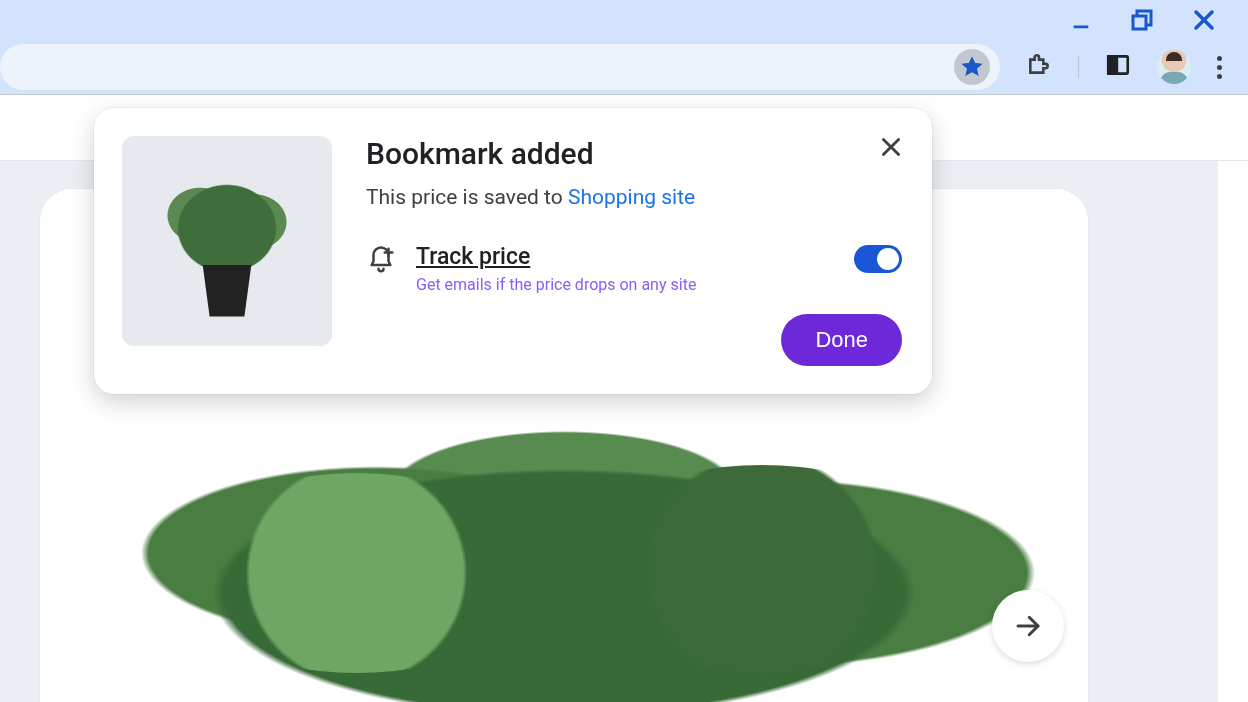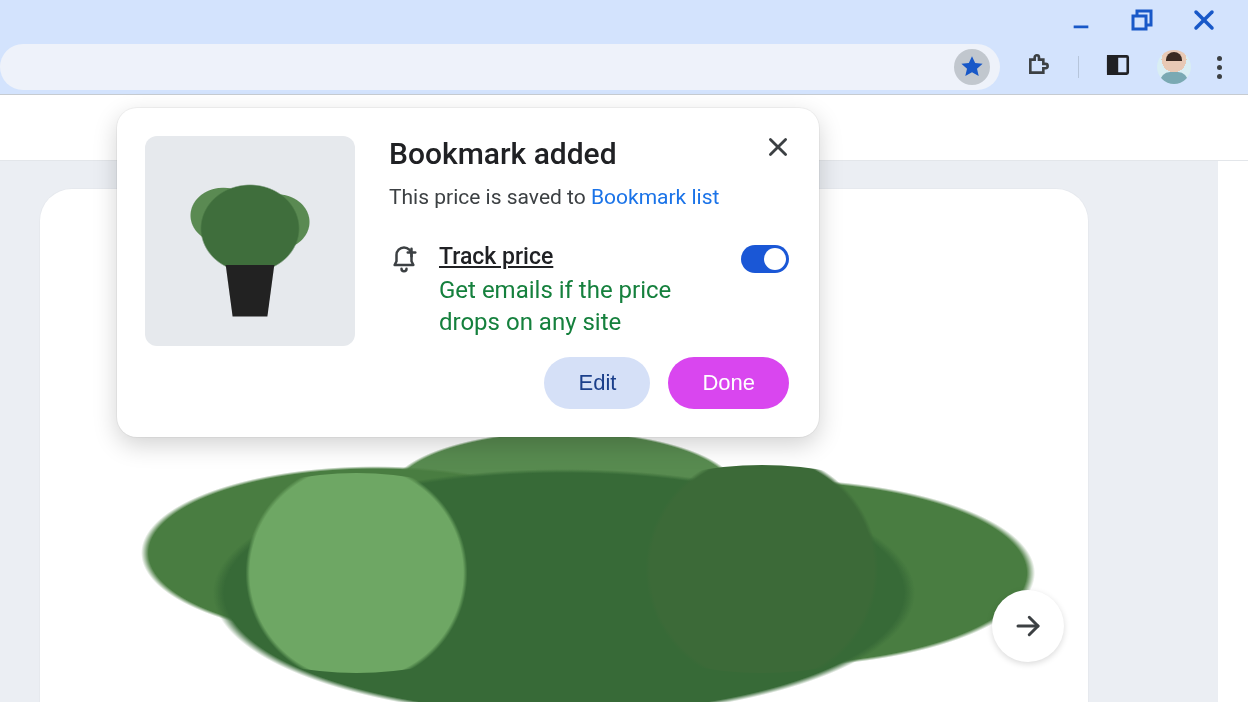--- a/index.html
+++ b/index.html
@@ -103,28 +103,27 @@
     width:72px;height:72px;border-radius:50%;background:#fff;
     box-shadow:0 2px 6px rgba(0,0,0,0.15);
     display:flex;align-items:center;justify-content:center;
     right: 24px; bottom: 40px;
   }
 
   
   .popup{
     position:absolute;
     left:94px; top:108px;
-    width: 702px;
+    width: 838px;
     background:#fff;
     border-radius:20px;
     box-shadow: 0 8px 24px rgba(0,0,0,0.18), 0 0 0 1px rgba(0,0,0,0.04);
     padding: 28px 30px 28px 28px;
     display:flex;
     gap:34px;
-    margin-left:23px;
   }
   .thumb{
     width:210px;height:210px;flex:0 0 auto;
     background:#e6e9ed;border-radius:12px;
     display:flex;align-items:center;justify-content:center;
     position:relative; overflow:hidden;
   }
   .thumb .mini-leaves{
     position:absolute; left:18%; right:18%; top:10%; height:62%;
     background:
@@ -139,37 +138,37 @@
     border-radius:4px;
   }
   .popup-body{ flex:1; position:relative;}
   .popup-close{ position:absolute; right:-2px; top:-2px; cursor:pointer;}
   h1.title{ font-size:30px; font-weight:500; color:#202124; letter-spacing:0; margin-bottom:14px;}
   .saved-line{ font-size:21px; color:#3c4043; font-weight:400; margin-bottom:34px;}
   .saved-line a{ color:#1a73e8; text-decoration:none;}
   .track-row{ display:flex; gap:18px; align-items:flex-start;}
   .track-text{ flex:1;}
   .track-title{ font-size:23px; color:#202124; font-weight:500; margin-bottom:4px;text-decoration:underline;}
-  .track-sub{ font-size:24px; color:#15803d; line-height:1.35; max-width:380px;}
+  .track-sub{ font-size:16px; color:#8b5cf6; line-height:1.35; max-width:380px;}
   .bell-wrap{ width:32px; padding-top:2px;}
   .toggle{
     width:48px;height:28px;border-radius:14px;background:#1a57d6;
     position:relative; flex:0 0 auto; margin-top:2px;
   }
   .toggle::after{
     content:"";position:absolute;right:3px;top:3px;width:22px;height:22px;border-radius:50%;background:#fff;
   }
   .popup-actions{ display:flex; gap:18px; justify-content:flex-end; margin-top:18px;}
   .btn{
     height:52px; padding:0 34px; border-radius:26px; border:none;
     font-size:22px; font-weight:500; cursor:pointer;
     display:flex;align-items:center;justify-content:center;
   }
   .btn-secondary{ background:#d5e0f7; color:#1b3f8b;}
-  .btn-primary{ background:#d946ef; color:#fff;}
+  .btn-primary{ background:#6d28d9; color:#fff;}
 
   .right-gutter{
     position:absolute; top:0; right:0; bottom:0; width:30px; background:#fff;
   }
 </style>
 </head>
 <body>
 
 <div class="titlebar">
   <div>
@@ -246,37 +245,36 @@
   <div class="popup-body">
     <div class="popup-close">
       <svg width="26" height="26" viewBox="0 0 24 24" stroke="#3c4043" stroke-width="2.6" stroke-linecap="round">
         <line x1="5" y1="5" x2="19" y2="19"></line>
           <line x1="19" y1="5" x2="5" y2="19"></line>
       </svg>
     </div>
 
     <h1 class="title">Bookmark added</h1>
     <p class="saved-line">
-      <span>This price is saved to </span><a href="#">Bookmark list</a>
+      <span>This price is saved to </span><a href="#">Shopping site</a>
     </p>
 
     <div class="track-row">
       <div class="bell-wrap">
         <svg width="30" height="30" viewBox="0 0 24 24" fill="none" stroke="#3c4043" stroke-width="2" stroke-linecap="round" stroke-linejoin="round">
           <path d="M6 8a6 6 0 0112 0v5l1.5 3h-15L6 13V8z"></path>
           <path d="M10 19a2 2 0 004 0"></path>
           <line x1="18" y1="3" x2="18" y2="9"></line>
             <line x1="15" y1="6" x2="21" y2="6"></line>
         </svg>
       </div>
       <div class="track-text">
         <div class="track-title">Track price</div>
         <div class="track-sub">Get emails if the price drops on any site</div>
       </div>
       <div class="toggle"></div>
     </div>
 
     <div class="popup-actions">
-      <button class="btn btn-secondary">Edit</button>
       <button class="btn btn-primary">Done</button>
     </div>
   </div>
 </div>
 
 </body></html>

